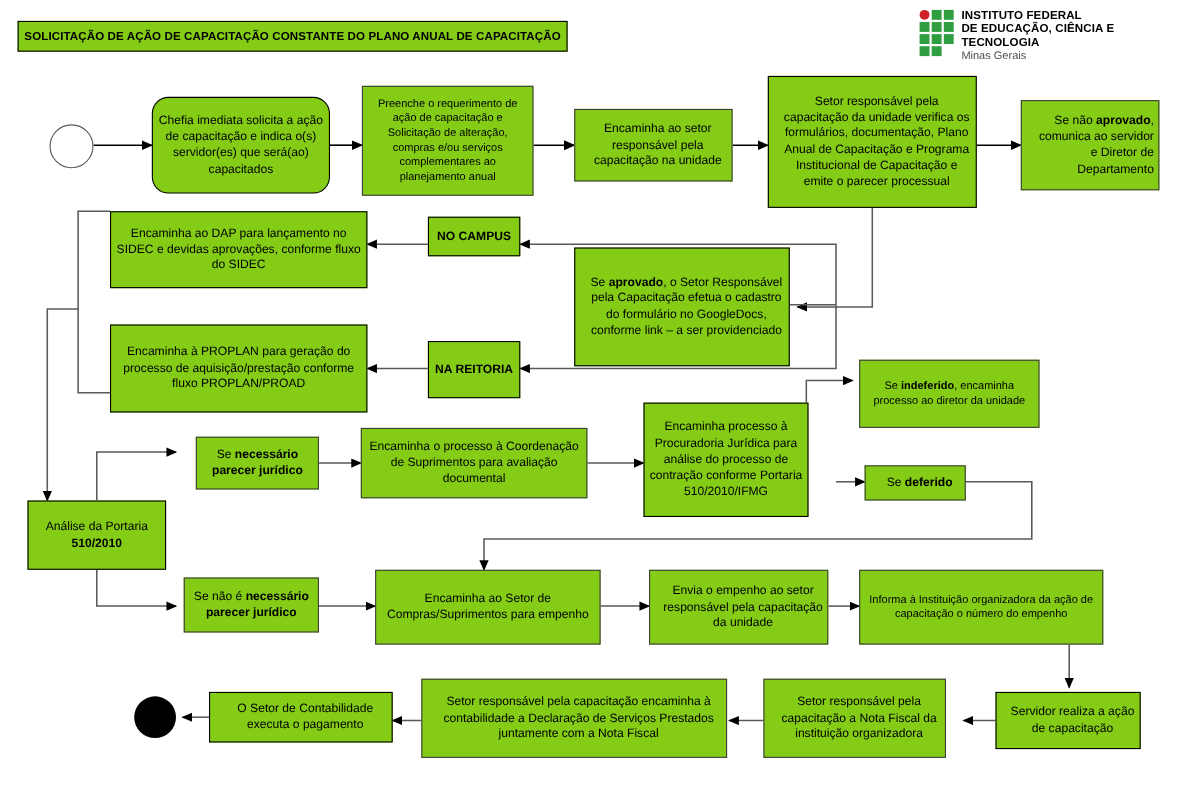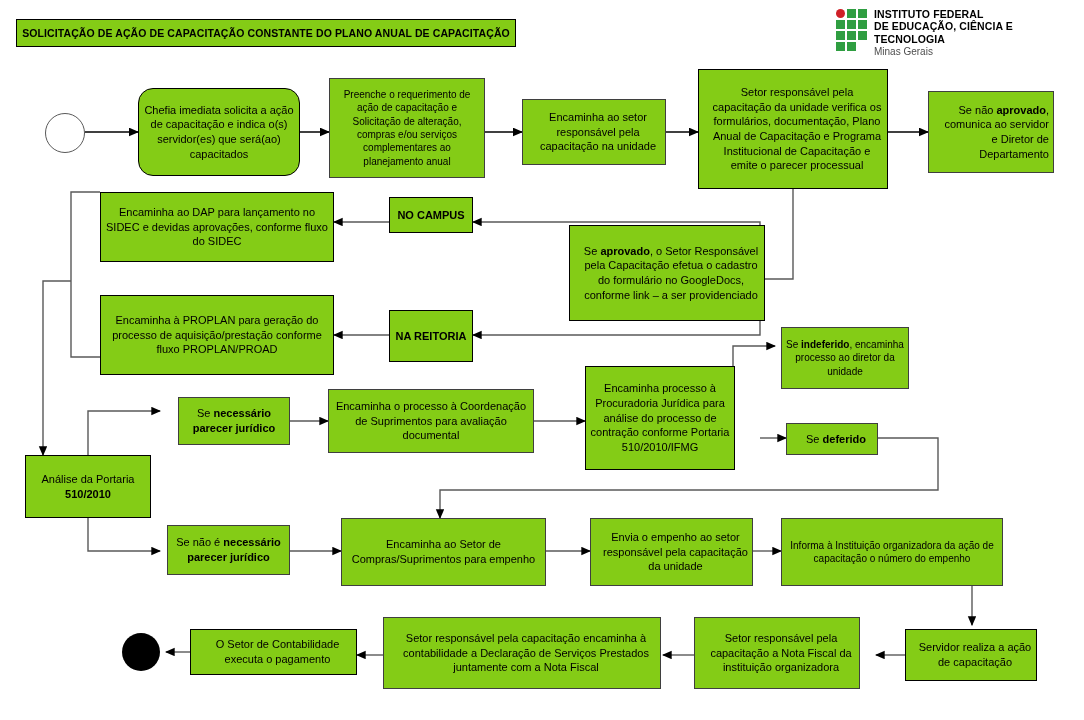--- a/index.html
+++ b/index.html
@@ -206,21 +206,21 @@
   </div>
 
   <div class="box b-black f105" style="left:698px; top:69px; width:190px; height:120px;">
     <span class="txt">Setor responsável pela capacitação da unidade verifica os formulários, documentação, Plano Anual de Capacitação e Programa Institucional de Capacitação e emite o parecer processual</span>
   </div>
 
   <div class="box b-dark f105" style="left:928px; top:91px; width:126px; height:82px;text-align:right;">
     <span class="txt">Se não <b>aprovado</b>, comunica ao servidor e Diretor de Departamento</span>
   </div>
 
-  <div class="box b-black f105" style="left:522px; top:225px; width:196px; height:96px;margin-left:47px;">
+  <div class="box b-black f105" style="left:522px; top:225px; width:196px; height:108px;">
     <span class="txt">Se <b>aprovado</b>, o Setor Responsável pela Capacitação efetua o cadastro do formulário no GoogleDocs, conforme link – a ser providenciado</span>
   </div>
 
   <div class="box b-black f11 bold" style="left:389px; top:197px; width:84px; height:36px;">
     <span class="txt">NO CAMPUS</span>
   </div>
 
   <div class="box b-black f11 bold" style="left:389px; top:310px; width:84px; height:52px;">
     <span class="txt">NA REITORIA</span>
   </div>
@@ -242,21 +242,21 @@
   </div>
 
   <div class="box b-dark f11" style="left:328px; top:389px; width:206px; height:64px;">
     <span class="txt">Encaminha o processo à Coordenação de Suprimentos para avaliação documental</span>
   </div>
 
   <div class="box b-black f11" style="left:585px; top:366px; width:150px; height:104px;">
     <span class="txt">Encaminha processo à Procuradoria Jurídica para análise do processo de contração conforme Portaria 510/2010/IFMG</span>
   </div>
 
-  <div class="box b-dark f10" style="left:781px; top:327px; width:128px; height:62px;">
+  <div class="box b-dark f10" style="left:781px; top:327px; width:164px; height:62px;">
     <span class="txt">Se <b>indeferido</b>, encaminha processo ao diretor da unidade</span>
   </div>
 
   <div class="box b-dark f105" style="left:786px; top:423px; width:92px; height:32px;">
     <span class="txt">Se <b>deferido</b></span>
   </div>
 
   <div class="box b-dark f11" style="left:167px; top:525px; width:123px; height:50px;">
     <span class="txt">Se não é <b>necessário parecer jurídico</b></span>
   </div>

